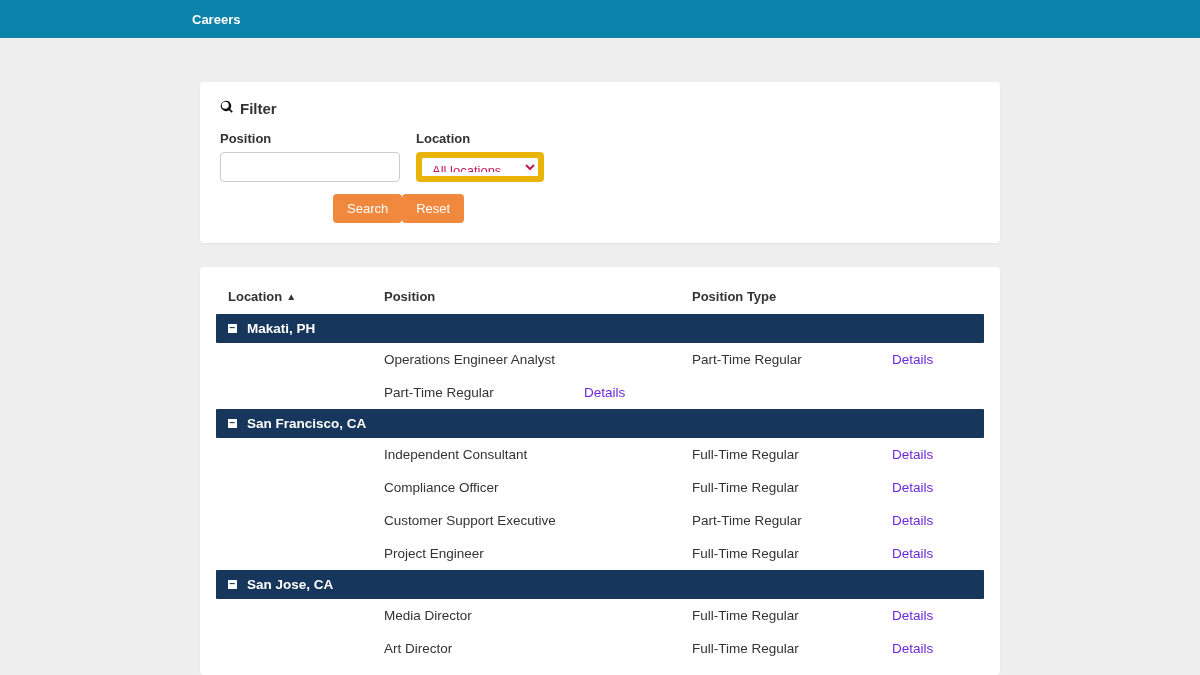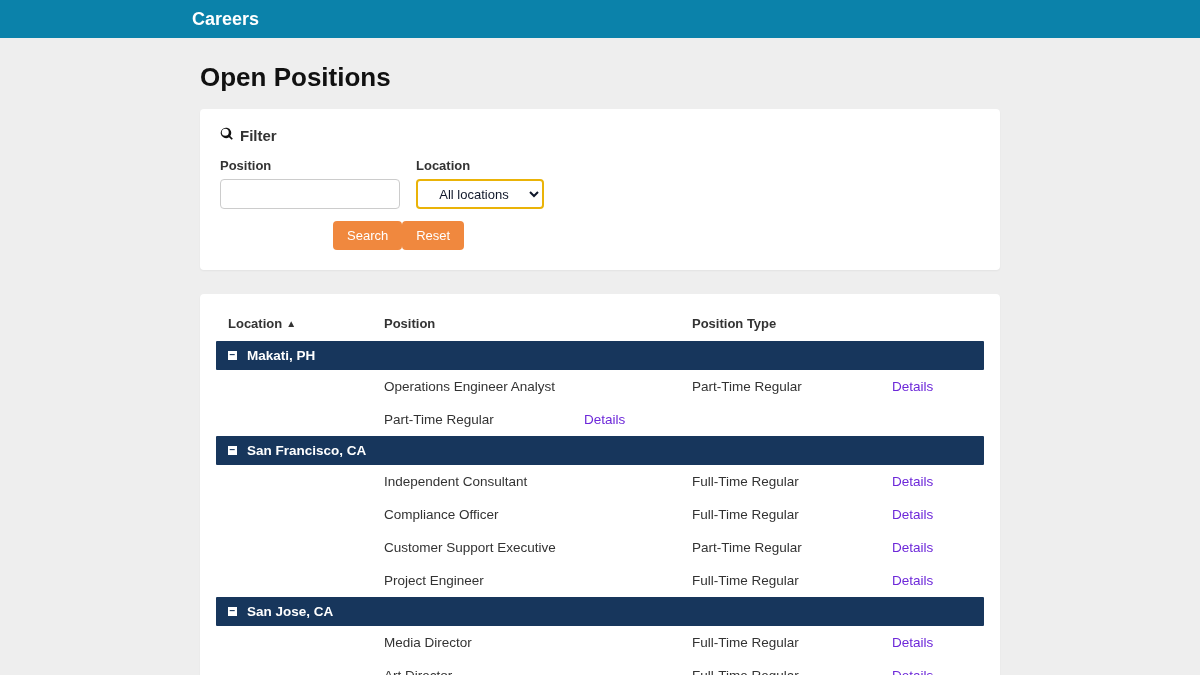--- a/index.html
+++ b/index.html
@@ -1,34 +1,34 @@
 <!DOCTYPE html>
 <html><head>
   <meta charset="utf-8">
   <style>
     * { box-sizing: border-box; margin: 0; padding: 0; }
     body { font-family: "Segoe UI", Arial, sans-serif; background: #eeeeee; color: #333; font-size: 14px; }
     
     .top-bar { background: #0b82aa; color: #fff; height: 38px; display: flex; align-items: center; padding: 0 0 0 192px; }
-    .top-bar h3 { font-size: 18px; font-weight: 700; }
+    .top-bar h3 { font-size: 13px; font-weight: 700; }
     
     .container { width: 800px; margin: 0 auto; }
     
     .page-title { font-size: 26px; font-weight: 700; margin: 24px 0 16px; color: #111; }
     
-    .panel { background: #fff; border-radius: 4px; box-shadow: 0 1px 2px rgba(0,0,0,0.05); padding: 18px 20px 20px; margin-bottom: 24px; }
+    .panel { background: #fff; border-radius: 4px; box-shadow: 0 1px 2px rgba(0,0,0,0.05); padding: 18px 20px 20px; margin-bottom: 24px; margin-top: 44px; }
     
     .filter-head { display: flex; align-items: center; gap: 6px; font-weight: 700; font-size: 15px; margin-bottom: 14px; }
     .filter-head svg { width: 14px; height: 14px; fill: #111; }
     
     .filter-row { display: flex; gap: 16px; }
     .filter-col { display: flex; flex-direction: column; }
     .filter-label { font-weight: 700; font-size: 13px; margin-bottom: 6px; }
     .txt-input { width: 180px; height: 30px; border: 1px solid #ccc; border-radius: 4px; padding: 4px 8px; font-size: 13px; }
-    .sel-input { width: 128px; height: 30px; border: 2px solid #eab308; border-radius: 4px; padding: 4px 6px; font-size: 13px; color: #0f172a; background: #fff; text-align: center; }
+    .sel-input { width: 128px; height: 30px; border: 6px solid #eab308; border-radius: 4px; padding: 4px 6px; font-size: 13px; color: #be185d; background: #fff; }
     
     .btn-row { margin-top: 12px; margin-left: 113px; display: flex; }
     .btn { border: none; border-radius: 4px; color: #fff; font-size: 13px; padding: 7px 14px; cursor: pointer; background: #f0883e; }
     
     .table-panel { background: #fff; border-radius: 4px; box-shadow: 0 1px 2px rgba(0,0,0,0.05); padding: 22px 16px 10px; }
     
     .head-row { display: flex; padding: 0 0 10px 12px; }
     .col-loc { width: 156px; font-weight: 700; font-size: 13px; display: flex; align-items: center; gap: 4px; }
     .col-pos { width: 308px; font-weight: 700; font-size: 13px; }
     .col-type { width: 200px; font-weight: 700; font-size: 13px; }
@@ -44,21 +44,20 @@
     .d-act { color: #6d28d9; cursor: pointer; }
   </style>
 </head>
 <body>
 
 <div class="top-bar">
   <h3>Careers</h3>
 </div>
 
 <div class="container">
-  <h1 class="page-title">Open Positions</h1>
 
   <div class="panel">
     <div class="filter-head">
       <span>
         <svg viewBox="0 0 16 16">
             <path d="M11.7 10.3a6 6 0 1 0-1.4 1.4l3 3 1.4-1.4-3-3zM2 6a4 4 0 1 1 8 0 4 4 0 0 1-8 0z"></path>
           </svg>
       </span>
       <span>Filter</span>
     </div>

